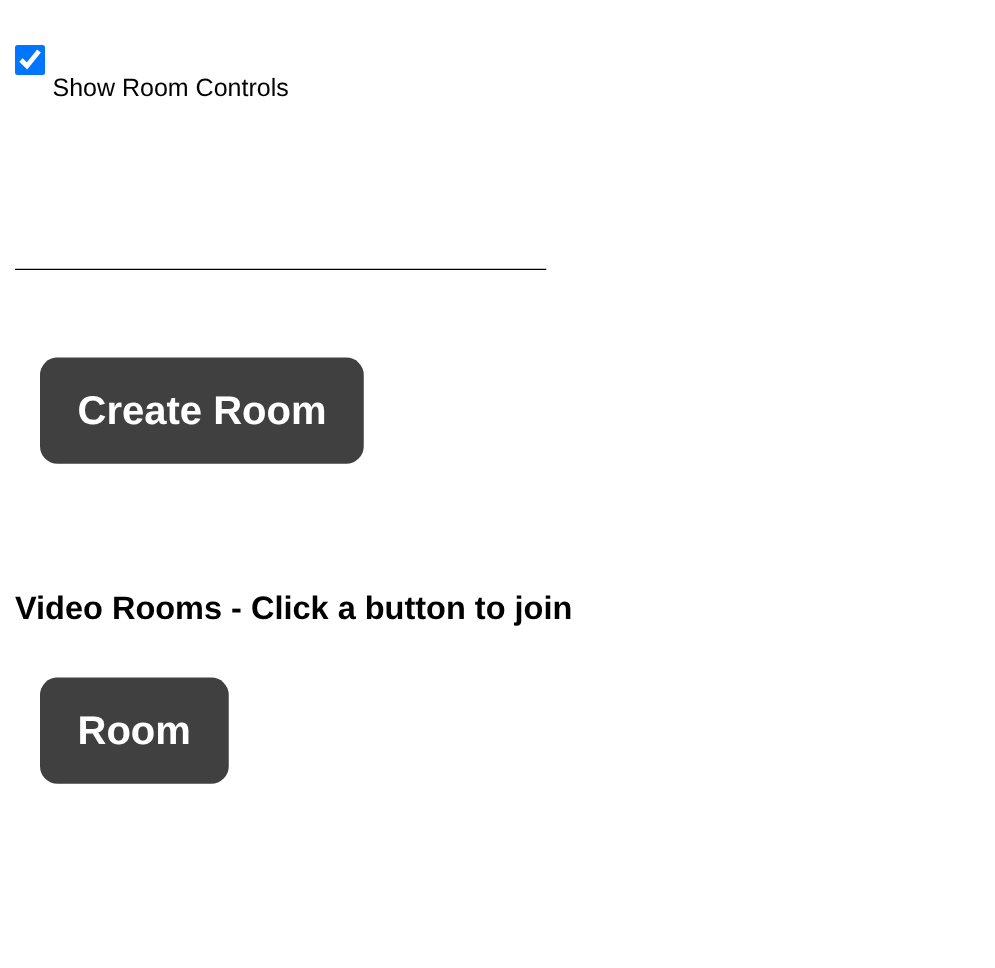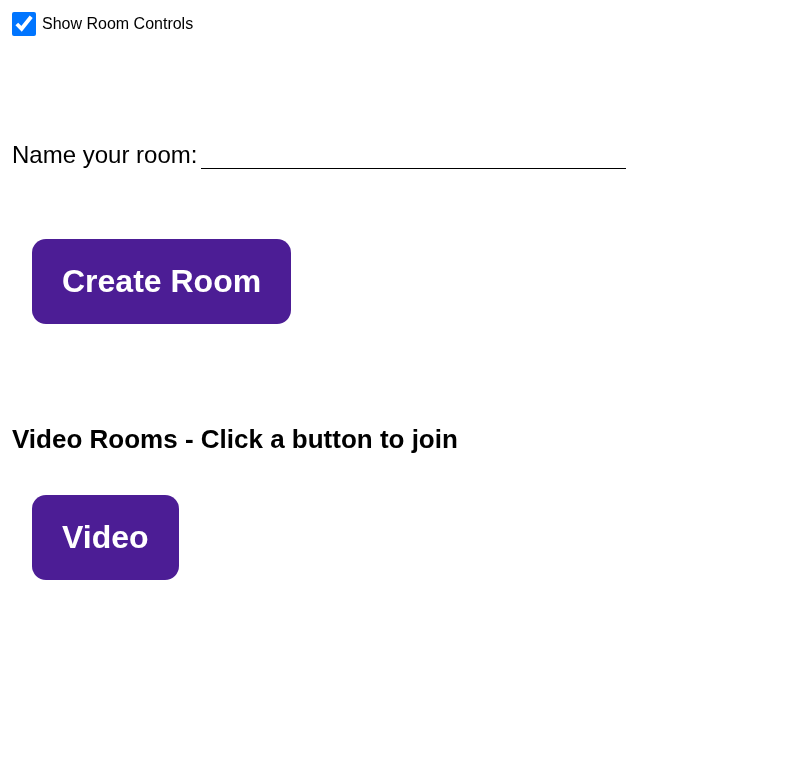--- a/index.html
+++ b/index.html
@@ -19,21 +19,22 @@
       gap: 6px;
       margin-bottom: 100px;
     }
     .checkbox {
       width: 24px;
       height: 24px;
       accent-color: #0075ff;
       margin: 0;
     }
     .checkbox-label {
-      font-size: 16px;
+      font-size: 20px;
+      margin-top: 48px;
     }
     .name-row {
       display: flex;
       align-items: flex-end;
       gap: 4px;
       margin-bottom: 70px;
     }
     .name-label {
       font-size: 24px;
       white-space: nowrap;
@@ -42,21 +43,21 @@
       border: none;
       border-bottom: 1px solid #000000;
       font-size: 24px;
       padding: 2px 4px;
       width: 425px;
       outline: none;
       background: transparent;
     }
     .btn {
       display: inline-block;
-      background: #4c1d95;
+      background: #404040;
       color: #ffffff;
       font-size: 32px;
       font-weight: 700;
       border: none;
       border-radius: 14px;
       padding: 24px 30px;
       cursor: pointer;
       margin-left: 20px;
     }
     .create-btn-wrap {
@@ -75,25 +76,24 @@
   </style>
 </head>
 <body>
 
 <div class="checkbox-row">
   <input type="checkbox" class="checkbox" checked="" style="">
   <span class="checkbox-label">Show Room Controls</span>
 </div>
 
 <div class="name-row">
-  <span class="name-label">Name your room:</span>
   <input type="text" class="name-input" value="" style="">
 </div>
 
 <div class="create-btn-wrap">
   <button class="btn">Create Room</button>
 </div>
 
 <h2 class="heading">Video Rooms - Click a button to join</h2>
 
 <div class="rooms-list">
-  <button class="btn">Video</button>
+  <button class="btn">Room</button>
 </div>
 
 </body></html>

